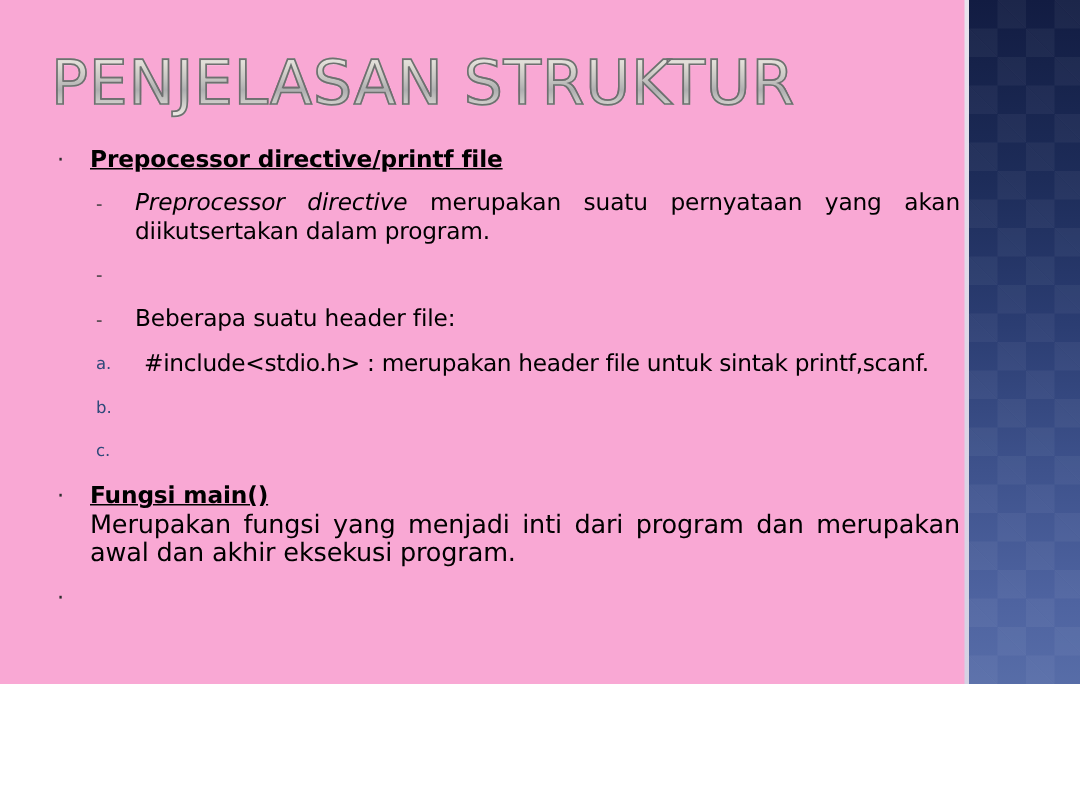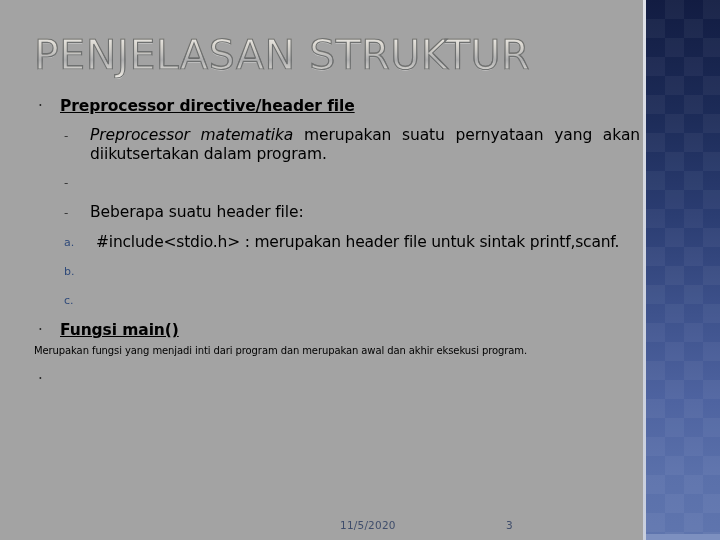--- a/index.html
+++ b/index.html
@@ -10,22 +10,22 @@
     width: 720px;
     height: 540px;
     overflow: hidden;
     background: #ffffff;
     font-family: "DejaVu Sans", sans-serif;
   }
 
   .slide {
     position: relative;
     width: 720px;
-    height: 540px;
-    background: #a3a3a3;
+    height: 456px;
+    background: #f9a8d4;
     overflow: hidden;
   }
 
   
   .side-bar {
     position: absolute;
     top: 0;
     right: 0;
     width: 74px;
     height: 540px;
@@ -133,22 +133,23 @@
     font-size: 15.5px;
     font-weight: bold;
     line-height: 21px;
     color: #000000;
     text-decoration: underline;
     letter-spacing: -0.1px;
   }
 
   
   .para {
+    margin-left: 26px;
     width: 580px;
-    font-size: 10px;
+    font-size: 17px;
     line-height: 19px;
     color: #000000;
     text-align: justify;
     letter-spacing: -0.1px;
   }
 
   
   .lvl2 {
     margin-top: 3px;
   }
@@ -227,28 +228,28 @@
   <div class="side-bar-edge"></div>
 
   <div class="title-wrap">
     <div class="title">PENJELASAN STRUKTUR</div>
   </div>
 
   <div class="content">
 
     <div class="row lvl1">
       <div class="marker">·</div>
-      <div class="heading">Preprocessor directive/header file</div>
+      <div class="heading">Prepocessor directive/printf file</div>
     </div>
 
     <div class="gap-sm"></div>
 
     <div class="row lvl2">
       <div class="marker">-</div>
-      <div class="text justify"><span class="itl">Preprocessor matematika</span><span> merupakan suatu pernyataan yang akan diikutsertakan dalam program.</span></div>
+      <div class="text justify"><span class="itl">Preprocessor directive</span><span> merupakan suatu pernyataan yang akan diikutsertakan dalam program.</span></div>
     </div>
 
     <div class="gap-sm"></div>
 
     <div class="row lvl2">
       <div class="marker">-</div>
     </div>
 
     <div class="gap-sm"></div>
 

